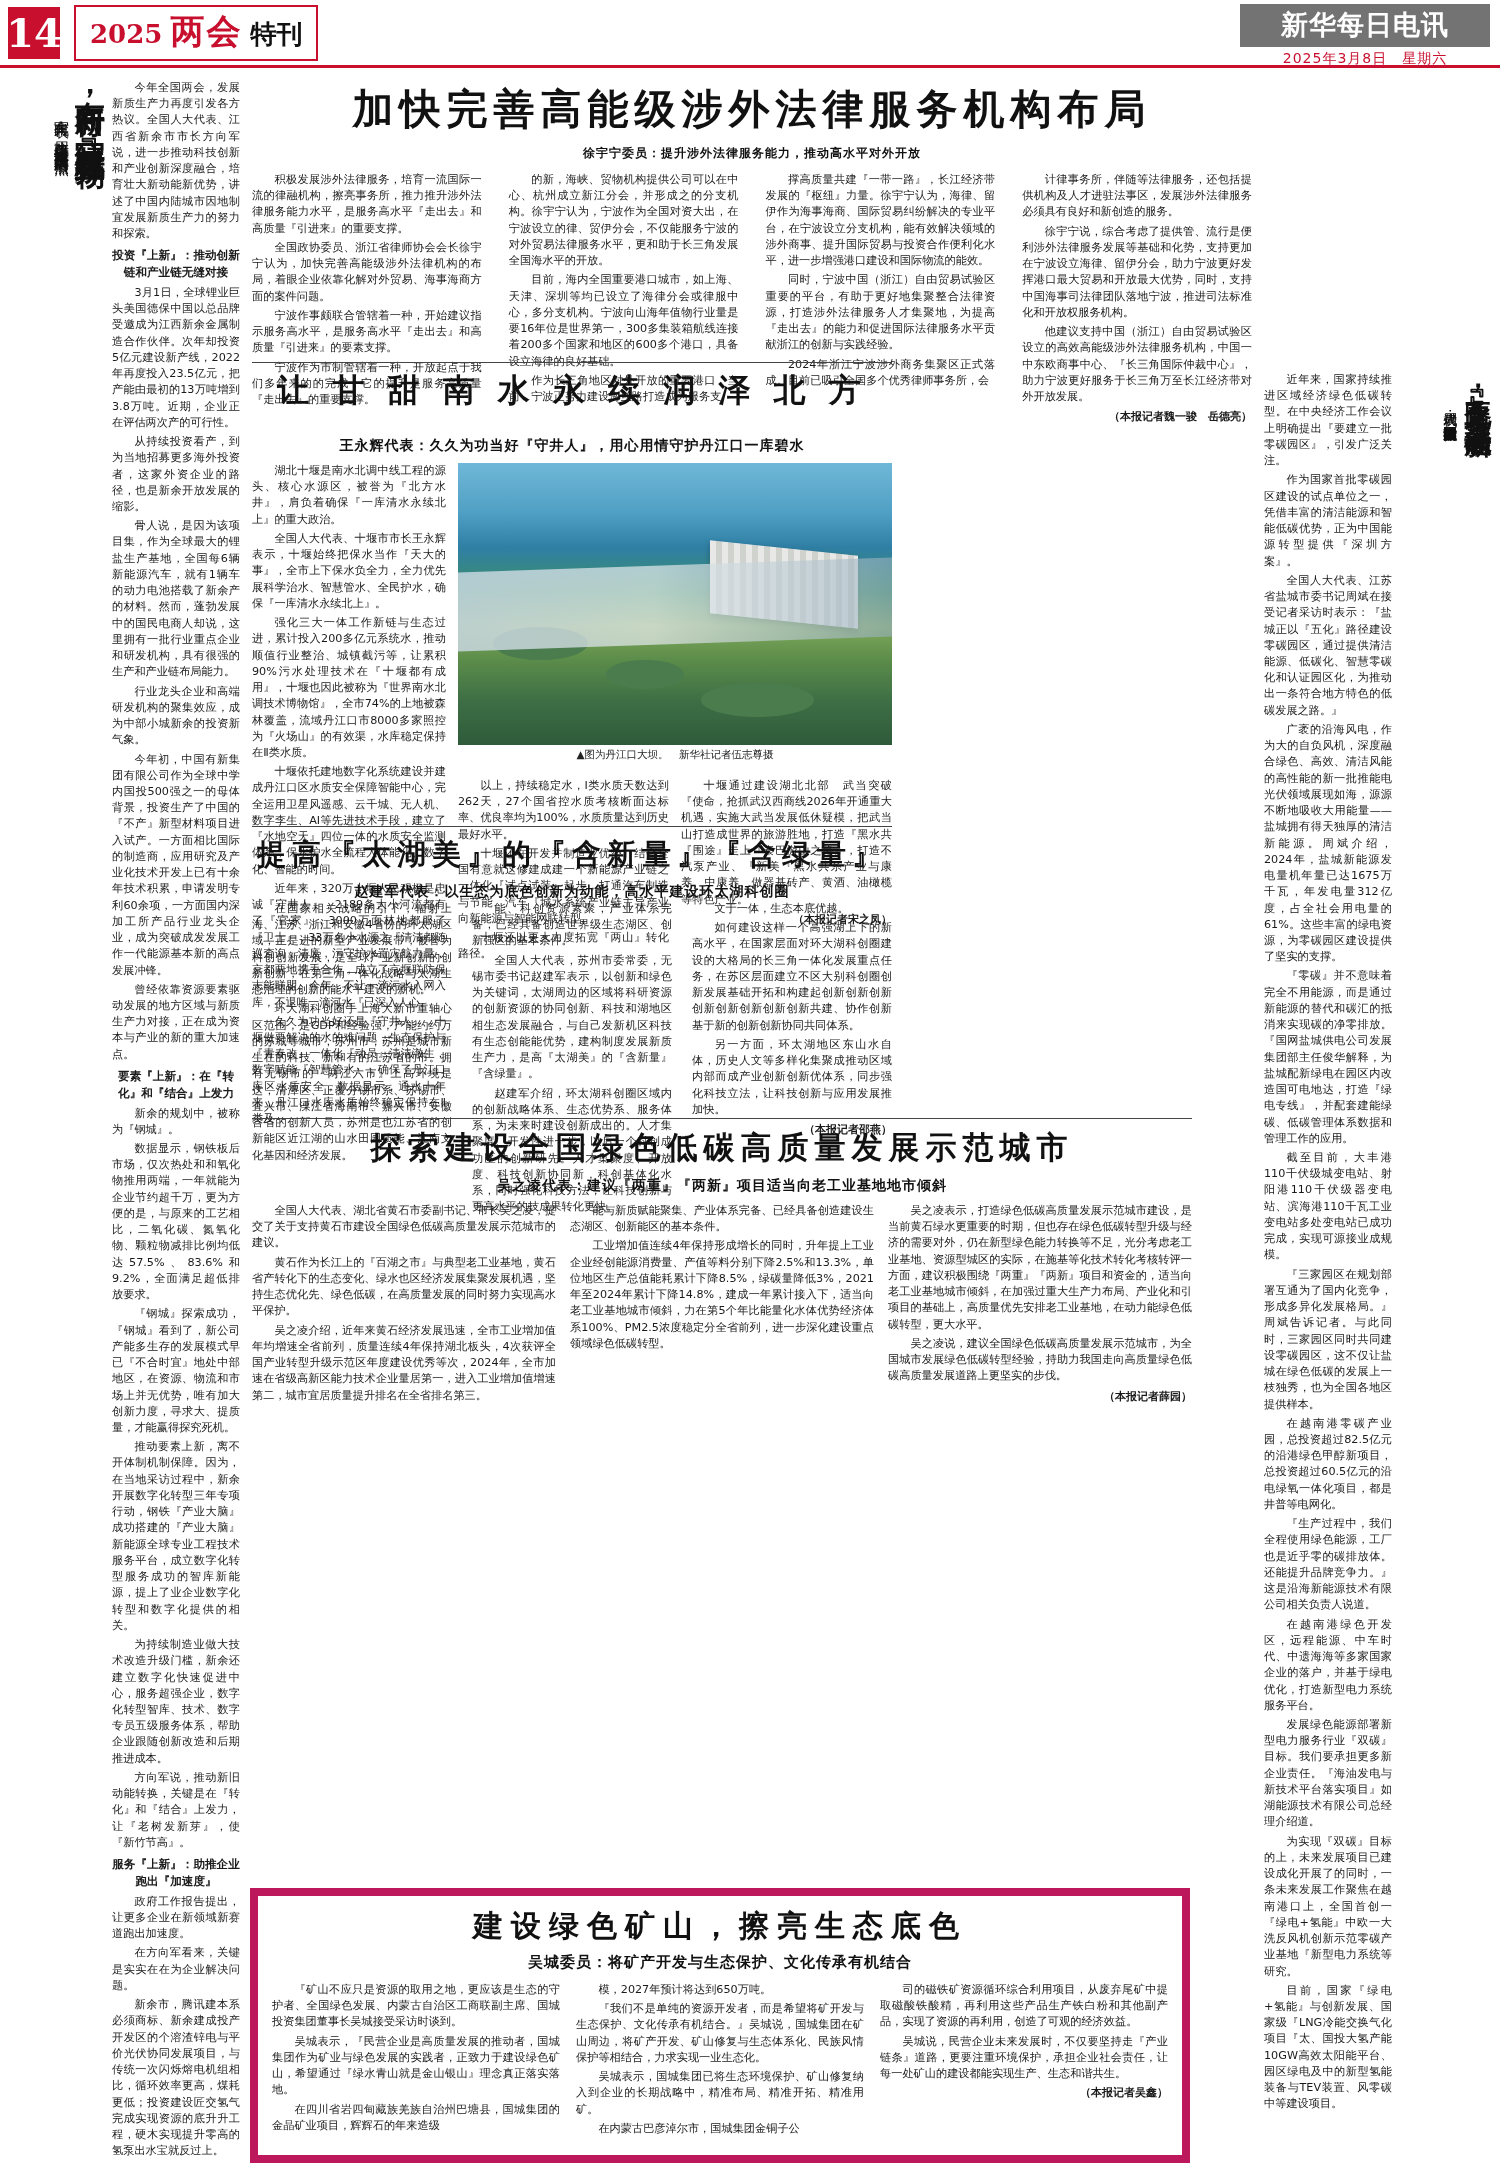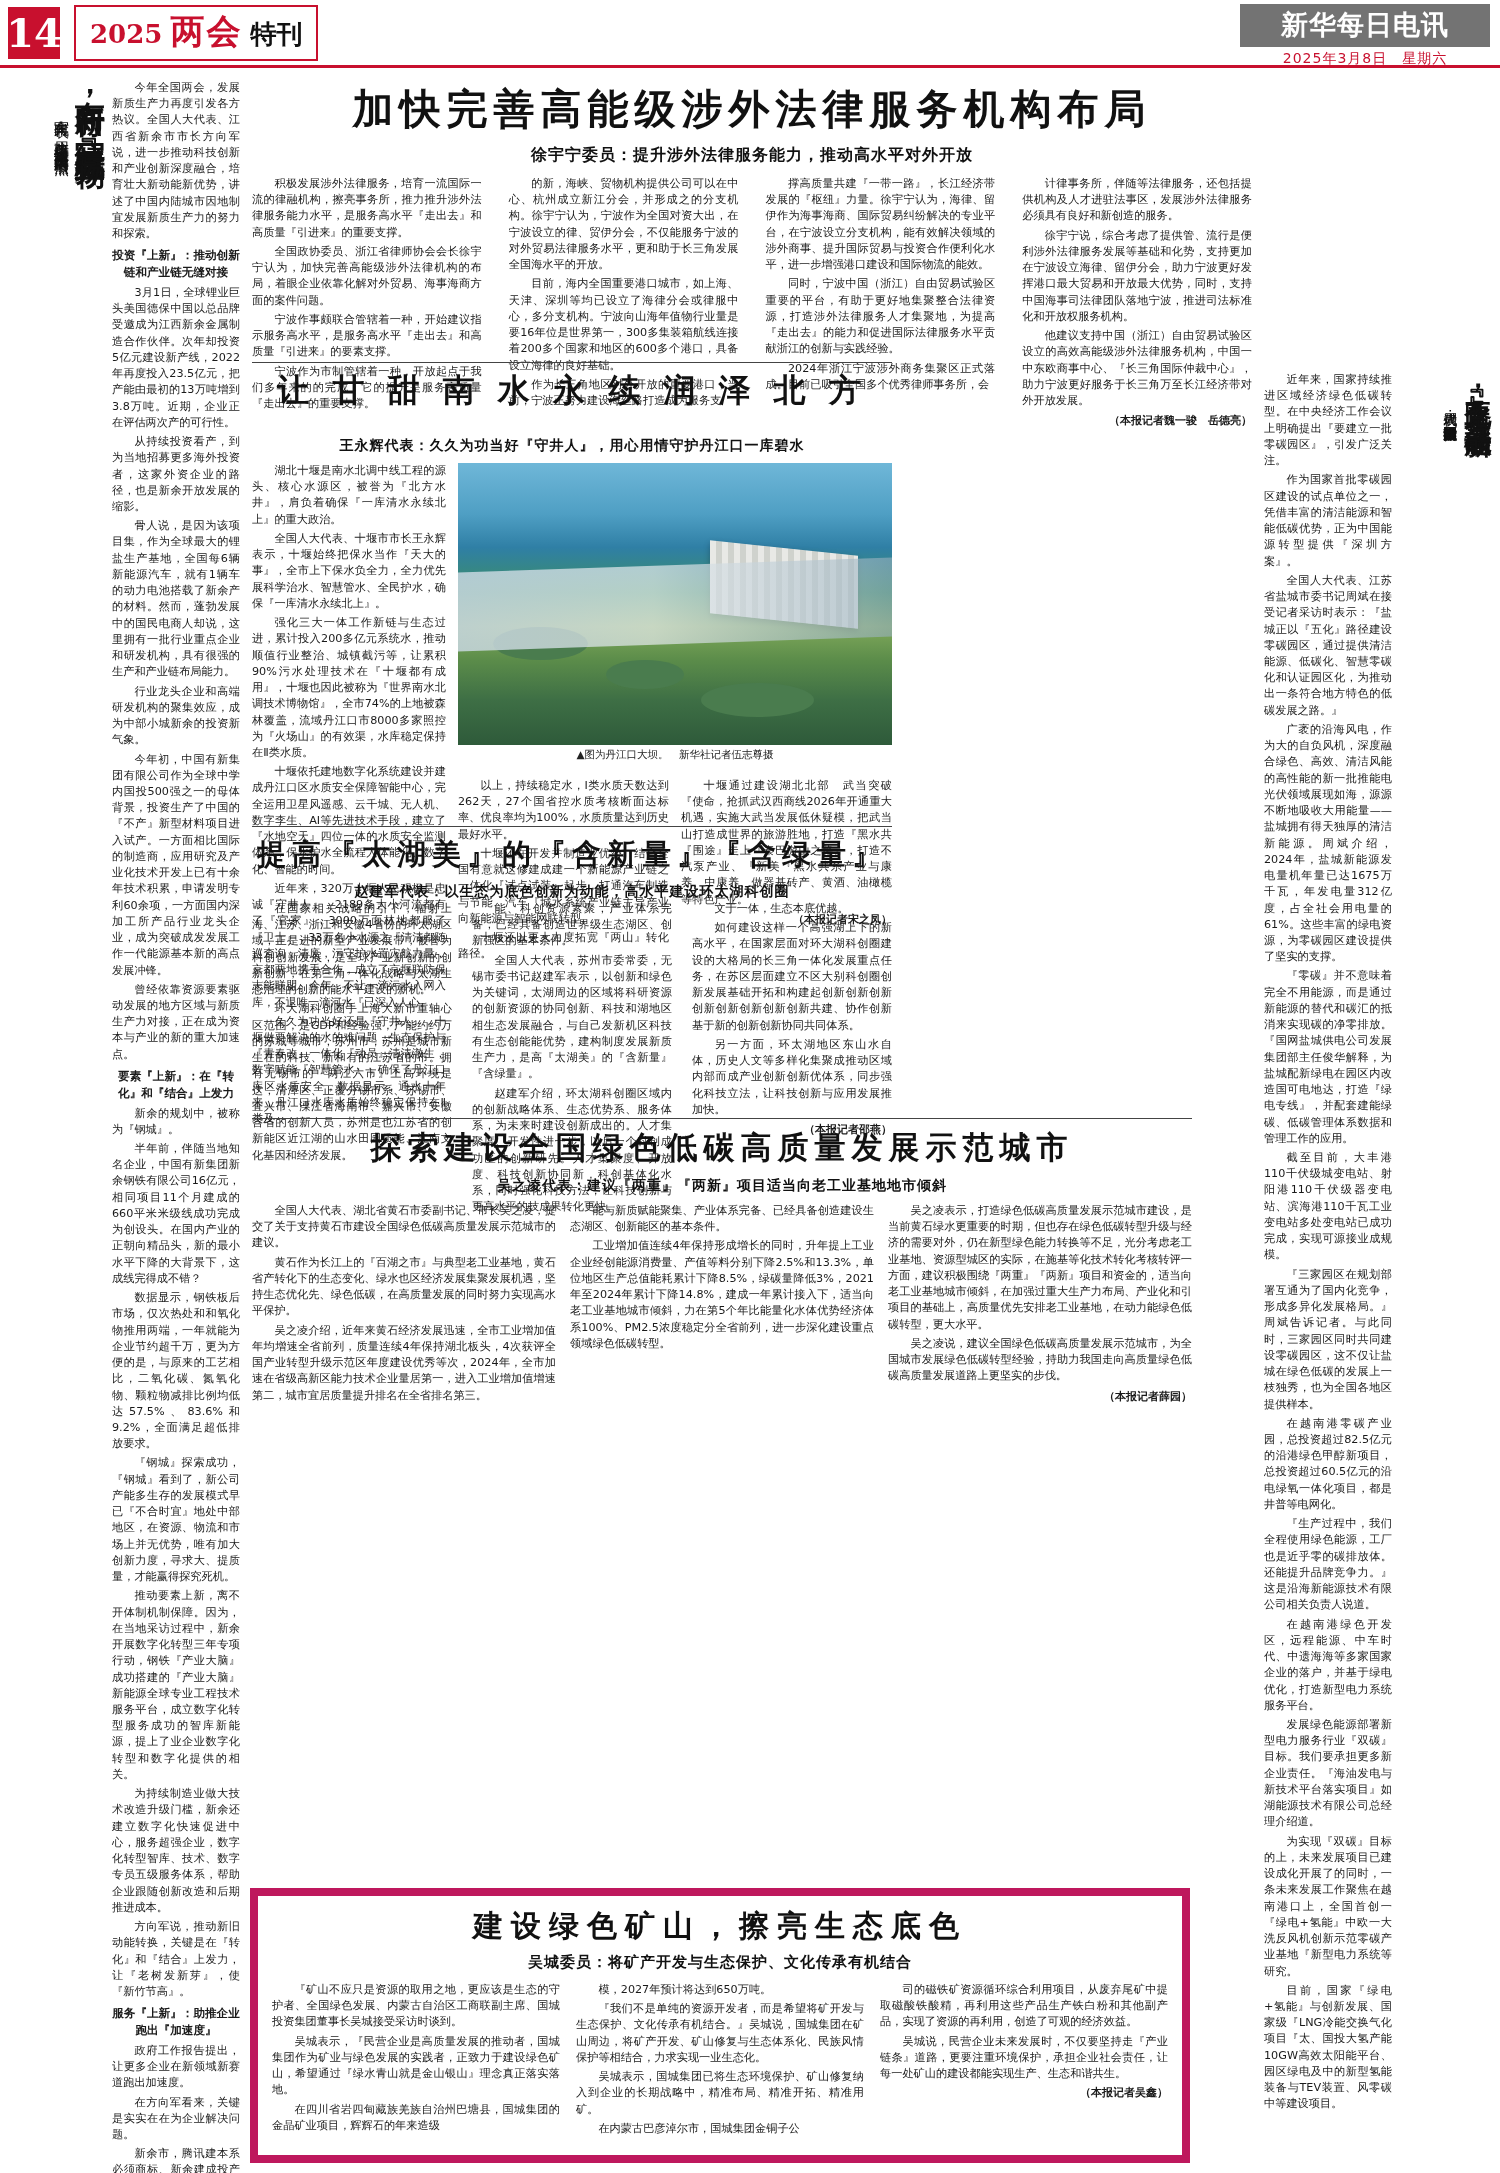--- a/index.html
+++ b/index.html
@@ -107,21 +107,21 @@
   }
 
   .hl { 
     font-family:"DejaVu Serif", serif;
     font-weight:bold;
     text-align:center;
     letter-spacing:6px;
   }
   .sub {
     text-align:center;
-    font-size:16px;
+    font-size:12px;
     font-weight:bold;
     letter-spacing:1px;
     margin-top:8px;
   }
   .byline { text-align:right; font-weight:bold; font-size:11px; margin-top:4px; }
 
   
   #left-vertical {
     position:absolute; left:8px; top:78px; width:98px; height:700px;
   }
@@ -206,21 +206,20 @@
     <p>今年全国两会，发展新质生产力再度引发各方热议。全国人大代表、江西省新余市市长方向军说，进一步推动科技创新和产业创新深度融合，培育壮大新动能新优势，讲述了中国内陆城市因地制宜发展新质生产力的努力和探索。</p>
     <div class="sec-title">投资『上新』：推动创新链和产业链无缝对接</div>
     <p>3月1日，全球锂业巨头美国德保中国以总品牌受邀成为江西新余金属制造合作伙伴。次年却投资5亿元建设新产线，2022年再度投入23.5亿元，把产能由最初的13万吨增到3.8万吨。近期，企业正在评估两次产的可行性。</p>
     <p>从持续投资看产，到为当地招募更多海外投资者，这家外资企业的路径，也是新余开放发展的缩影。</p>
     <p>骨人说，是因为该项目集，作为全球最大的锂盐生产基地，全国每6辆新能源汽车，就有1辆车的动力电池搭载了新余产的材料。然而，蓬勃发展中的国民电商人却说，这里拥有一批行业重点企业和研发机构，具有很强的生产和产业链布局能力。</p>
     <p>行业龙头企业和高端研发机构的聚集效应，成为中部小城新余的投资新气象。</p>
     <p>今年初，中国有新集团有限公司作为全球中学内国投500强之一的母体背景，投资生产了中国的『不产』新型材料项目进入试产。一方面相比国际的制造商，应用研究及产业化技术开发上已有十余年技术积累，申请发明专利60余项，一方面国内深加工所产品行业龙头企业，成为突破成发发展工作一代能源基本新的高点发展冲锋。</p>
     <p>曾经依靠资源要素驱动发展的地方区域与新质生产力对接，正在成为资本与产业的新的重大加速点。</p>
     <div class="sec-title">要素『上新』：在『转化』和『结合』上发力</div>
     <p>新余的规划中，被称为『钢城』。</p>
-    <p>半年前，伴随当地知名企业，中国有新集团新余钢铁有限公司16亿元，相同项目11个月建成的660平米米级线成功完成为创设头。在国内产业的正朝向精品头，新的最小水平下降的大背景下，这成线完得成不错？</p>
     <p>数据显示，钢铁板后市场，仅次热处和和氧化物推用两端，一年就能为企业节约超千万，更为方便的是，与原来的工艺相比，二氧化碳、氮氧化物、颗粒物减排比例均低达57.5%、83.6%和9.2%，全面满足超低排放要求。</p>
     <p>『钢城』探索成功，『钢城』看到了，新公司产能多生存的发展模式早已『不合时宜』地处中部地区，在资源、物流和市场上并无优势，唯有加大创新力度，寻求大、提质量，才能赢得探究死机。</p>
     <p>推动要素上新，离不开体制机制保障。因为，在当地采访过程中，新余开展数字化转型三年专项行动，钢铁『产业大脑』成功搭建的『产业大脑』新能源全球专业工程技术服务平台，成立数字化转型服务成功的智库新能源，提上了业企业数字化转型和数字化提供的相关。</p>
     <p>为持续制造业做大技术改造升级门槛，新余还建立数字化快速促进中心，服务超强企业，数字化转型智库、技术、数字专员五级服务体系，帮助企业跟随创新改造和后期推进成本。</p>
     <p>方向军说，推动新旧动能转换，关键是在『转化』和『结合』上发力，让『老树发新芽』，使『新竹节高』。</p>
     <div class="sec-title">服务『上新』：助推企业跑出『加速度』</div>
     <p>政府工作报告提出，让更多企业在新领域新赛道跑出加速度。</p>
     <p>在方向军看来，关键是实实在在为企业解决问题。</p>
     <p>新余市，腾讯建本系必须商标、新余建成投产开发区的个溶渣锌电与平价光伏协同发展项目，与传统一次闪烁熔电机组相比，循环效率更高，煤耗更低；投资建设匠交氢气完成实现资源的底升升工程，硬木实现提升零高的氢泵出水宝就反过上。</p>
 

